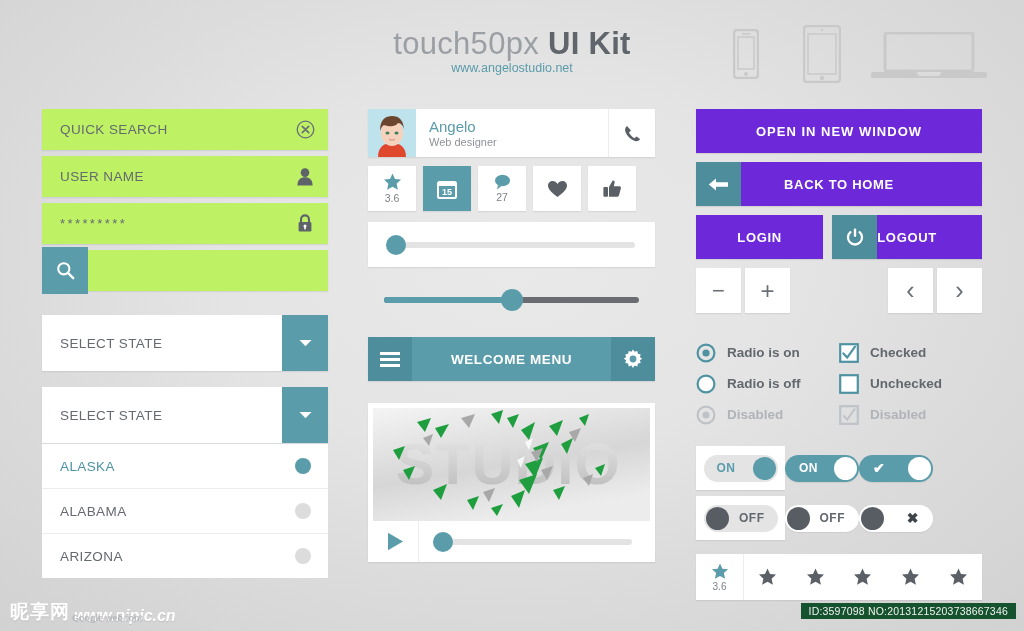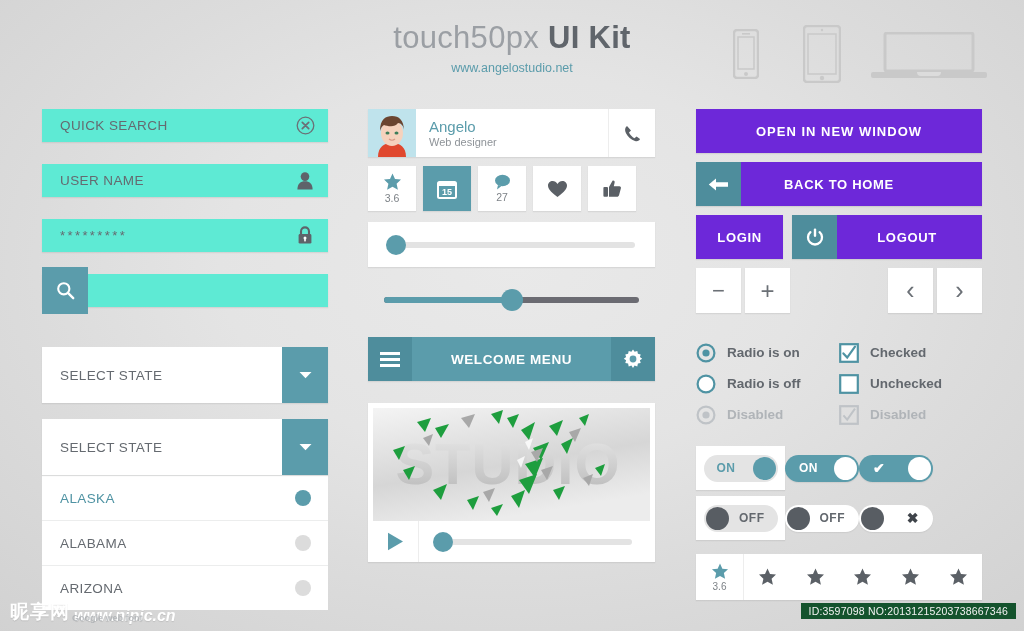--- a/index.html
+++ b/index.html
@@ -6,34 +6,34 @@
   html, body { width: 1024px; height: 631px; overflow: hidden; }
   body {
     font-family: "Liberation Sans", sans-serif;
     background: radial-gradient(ellipse 75% 80% at 50% 42%, #e9e9e9 0%, #e4e4e4 38%, #dcdcdc 62%, #d1d1d1 100%);
     position: relative;
     color: #5a5f64;
   }
 
   
   .header { position: absolute; top: 0; left: 0; width: 1024px; height: 98px; }
-  .title { position: absolute; top: 20px; left: 0; width: 1024px; text-align: center;
+  .title { position: absolute; top: 26px; left: 0; width: 1024px; text-align: center;
            font-size: 31px; letter-spacing: .3px; }
   .title .t-light { color: #9b9fa4; font-weight: 400; }
   .title .t-bold  { color: #60656b; font-weight: 700; }
   .subtitle { position: absolute; top: 61px; left: 0; width: 1024px; text-align: center;
               font-size: 12.5px; color: #5b9cab; font-weight: 400; }
 
   .devices { position: absolute; top: 22px; left: 715px; width: 270px; height: 62px; }
   .dev { position: absolute; }
   .shadow { box-shadow: 0 1px 1px rgba(120,120,120,.16); }
 
   
   .col-left { position: absolute; left: 42px; top: 109px; width: 286px; }
-  .field { position: relative; height: 33px; background: #5eead4; margin-bottom: 22px;
+  .field { position: relative; height: 41px; background: #bef264; margin-bottom: 6px;
            display: flex; align-items: center; box-shadow: 0 1px 1px rgba(120,120,120,.14); }
   .field .label { padding-left: 18px; font-size: 13.5px; color: #656a70; letter-spacing: .4px; flex: 1; }
   .field .pw { padding-left: 18px; font-size: 13px; color: #656a70; letter-spacing: 2.4px; flex: 1; }
   .field .ic-right { width: 46px; display: flex; align-items: center; justify-content: center; }
   .teal-btn { width: 46px; height: 47px; background: #5b9cab; display: flex;
               align-items: center; justify-content: center; }
   .gap { height: 18px; }
 
   .sel { position: relative; height: 56px; background: #fff; display: flex; align-items: center;
          box-shadow: 0 1px 1px rgba(120,120,120,.14); }
@@ -414,21 +414,21 @@
 
   <div class="row" style="margin-top:9px; gap:9px;">
     <div class="btn btn-wide" style="flex:1;">LOGIN</div>
     <div class="btn btn-wide" style="flex:1; justify-content:flex-start; padding:0;">
       <div class="btn-ico">
         <svg width="18" height="19" viewBox="0 0 18 19">
           <path d="M4.4 4.2 A7 7 0 1 0 13.6 4.2" fill="none" stroke="#fff" stroke-width="2.3" stroke-linecap="round"></path>
           <rect x="7.8" y="0.5" width="2.4" height="8.4" rx="1.1" fill="#fff"></rect>
         </svg>
       </div>
-      <div style="flex:1; text-align:center; padding-right:45px;padding-left:40px;">LOGOUT</div>
+      <div style="flex:1; text-align:center; padding-right:45px;">LOGOUT</div>
     </div>
   </div>
 
   <div class="row" style="margin-top:9px; justify-content:space-between;">
     <div class="row" style="gap:4px;">
       <div class="sq">
         <span style="font-size:22px; color:#6b7076; line-height:1;">−</span>
       </div>
       <div class="sq">
         <span style="font-size:24px; color:#6b7076; line-height:1;">+</span>

